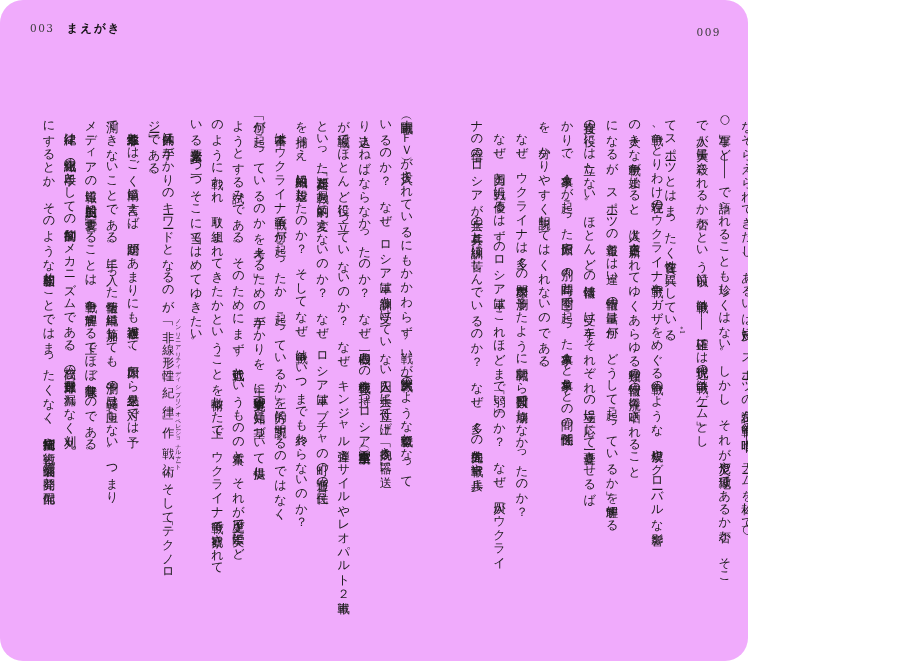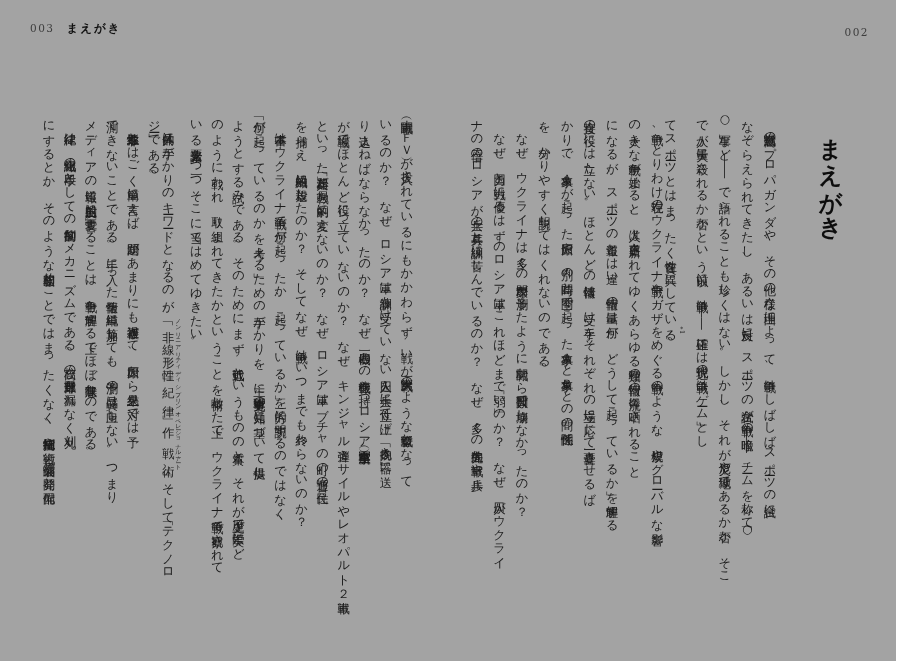--- a/index.html
+++ b/index.html
@@ -1,22 +1,23 @@
 <!DOCTYPE html>
 <html lang="ja"><head>
 <meta charset="utf-8">
 <style>
   html,body{margin:0;padding:0;background:#ffffff;}
   .spread{
     position:relative;
-    width:896px;height:661px;
-    background:#a3a3a3;
+    width:748px;height:661px;
+    background:#f0abfc;
     overflow:hidden;
     font-family:"DejaVu Serif","Liberation Serif",serif;
     color:#1c1c1c;
+    border-radius:23px;
   }
   
   .folio{
     font-family:"DejaVu Serif","Liberation Serif",serif;
     font-size:10.5px;color:#3d3d3d;letter-spacing:1.5px;
   }
   .head-left{
     position:absolute;top:21px;left:30px;
     display:flex;align-items:baseline;gap:12px;
   }
@@ -67,21 +68,21 @@
 <body>
 
 <div class="spread">
 
   <div class="head-left">
     <span class="folio">003</span>
     <span class="running-head">まえがき</span>
   </div>
 
   <div class="head-right">
-    <span class="folio">002</span>
+    <span class="folio">009</span>
   </div>
 
   <div class="chapter-title">まえがき</div>
 
   <div class="body-block body-right" id="body-right">
       <div class="tcol">　戦意高揚のプロパガンダや、その他の様々な理由によって、戦争はしばしばスポーツの試合に</div>
       <div class="tcol">なぞらえられてきたし、あるいは反対に、スポーツの試合が戦争の暗喩――チームを称して「○</div>
       <div class="tcol">○軍」など――で語られることも珍しくはない。しかし、それが災厄や地獄であるか否か、そこ</div>
       <div class="tcol">で人が大量に殺されるか否かという以前に、戦争は――正確には近現代の戦争は「ゲーム」とし</div>
       <div class="tcol">てスポーツとはまったく性質を異にしてい<ruby><span>る</span><rt class="fn">＊1</rt></ruby>。</div>

